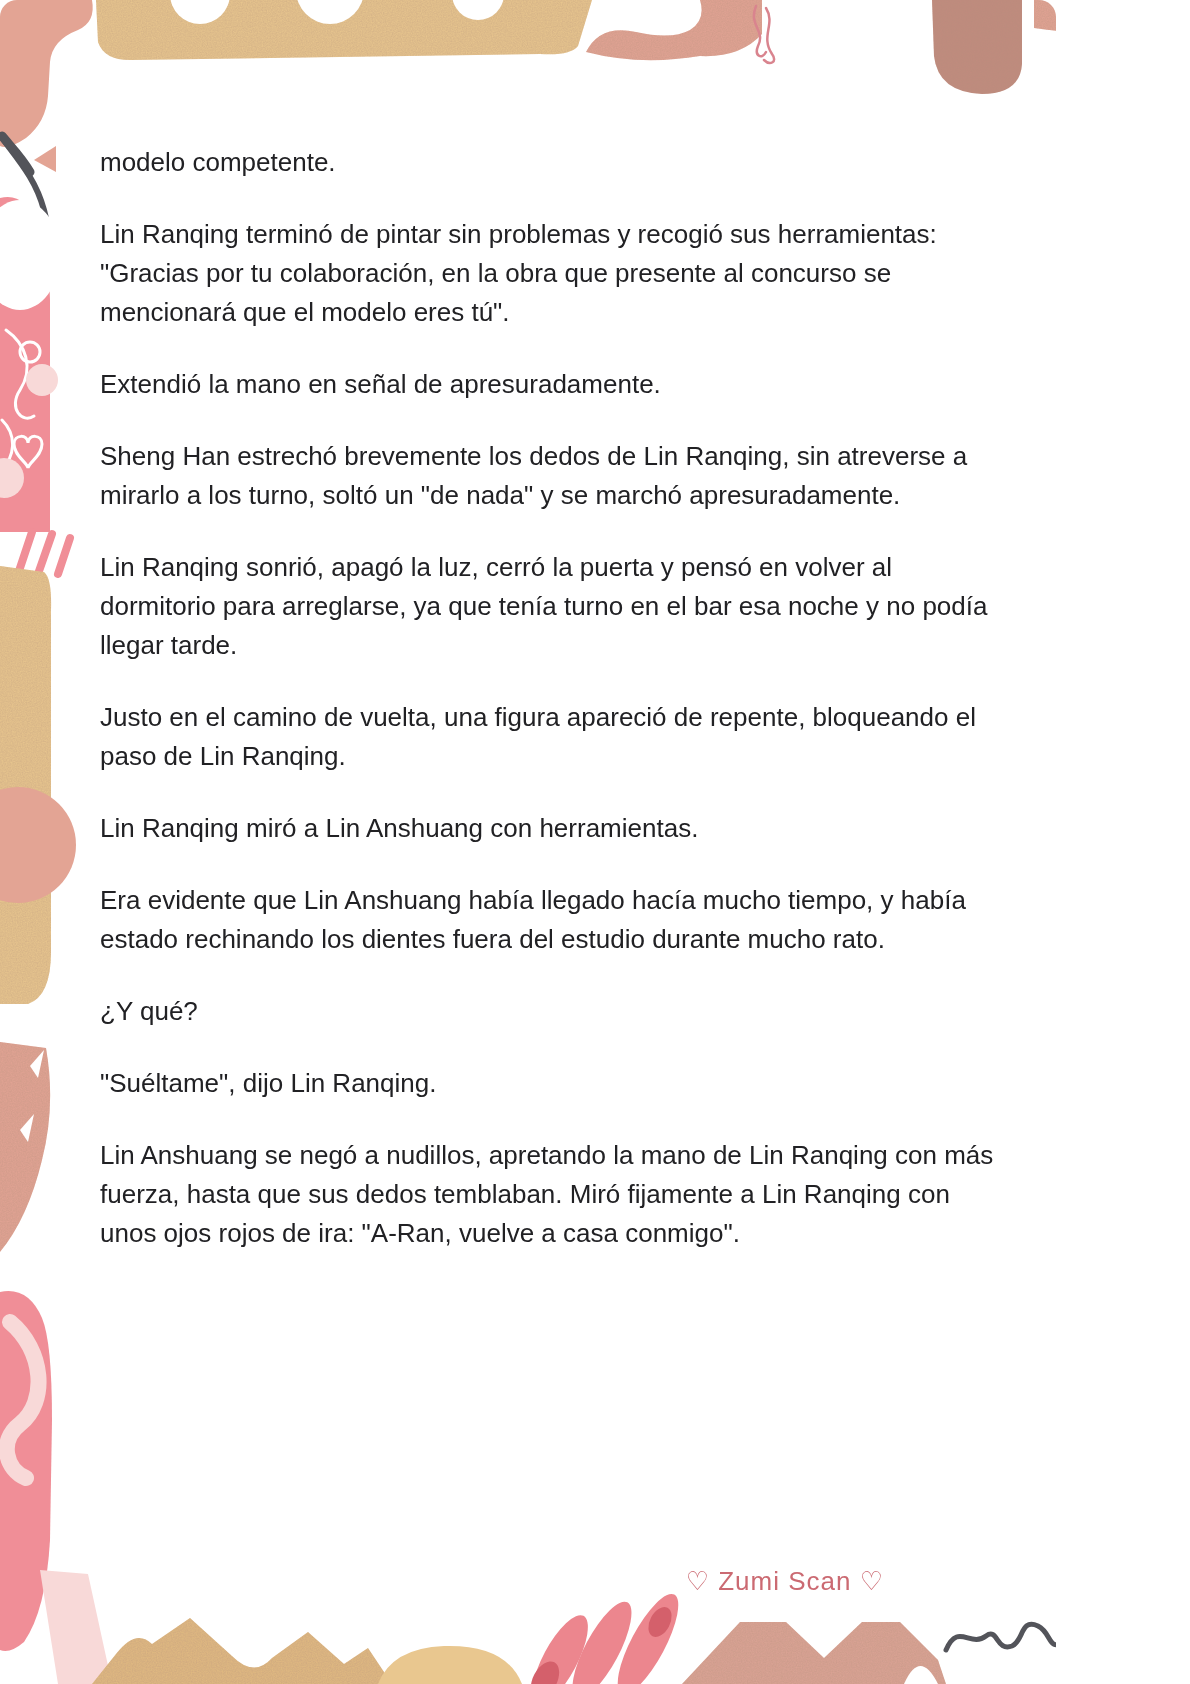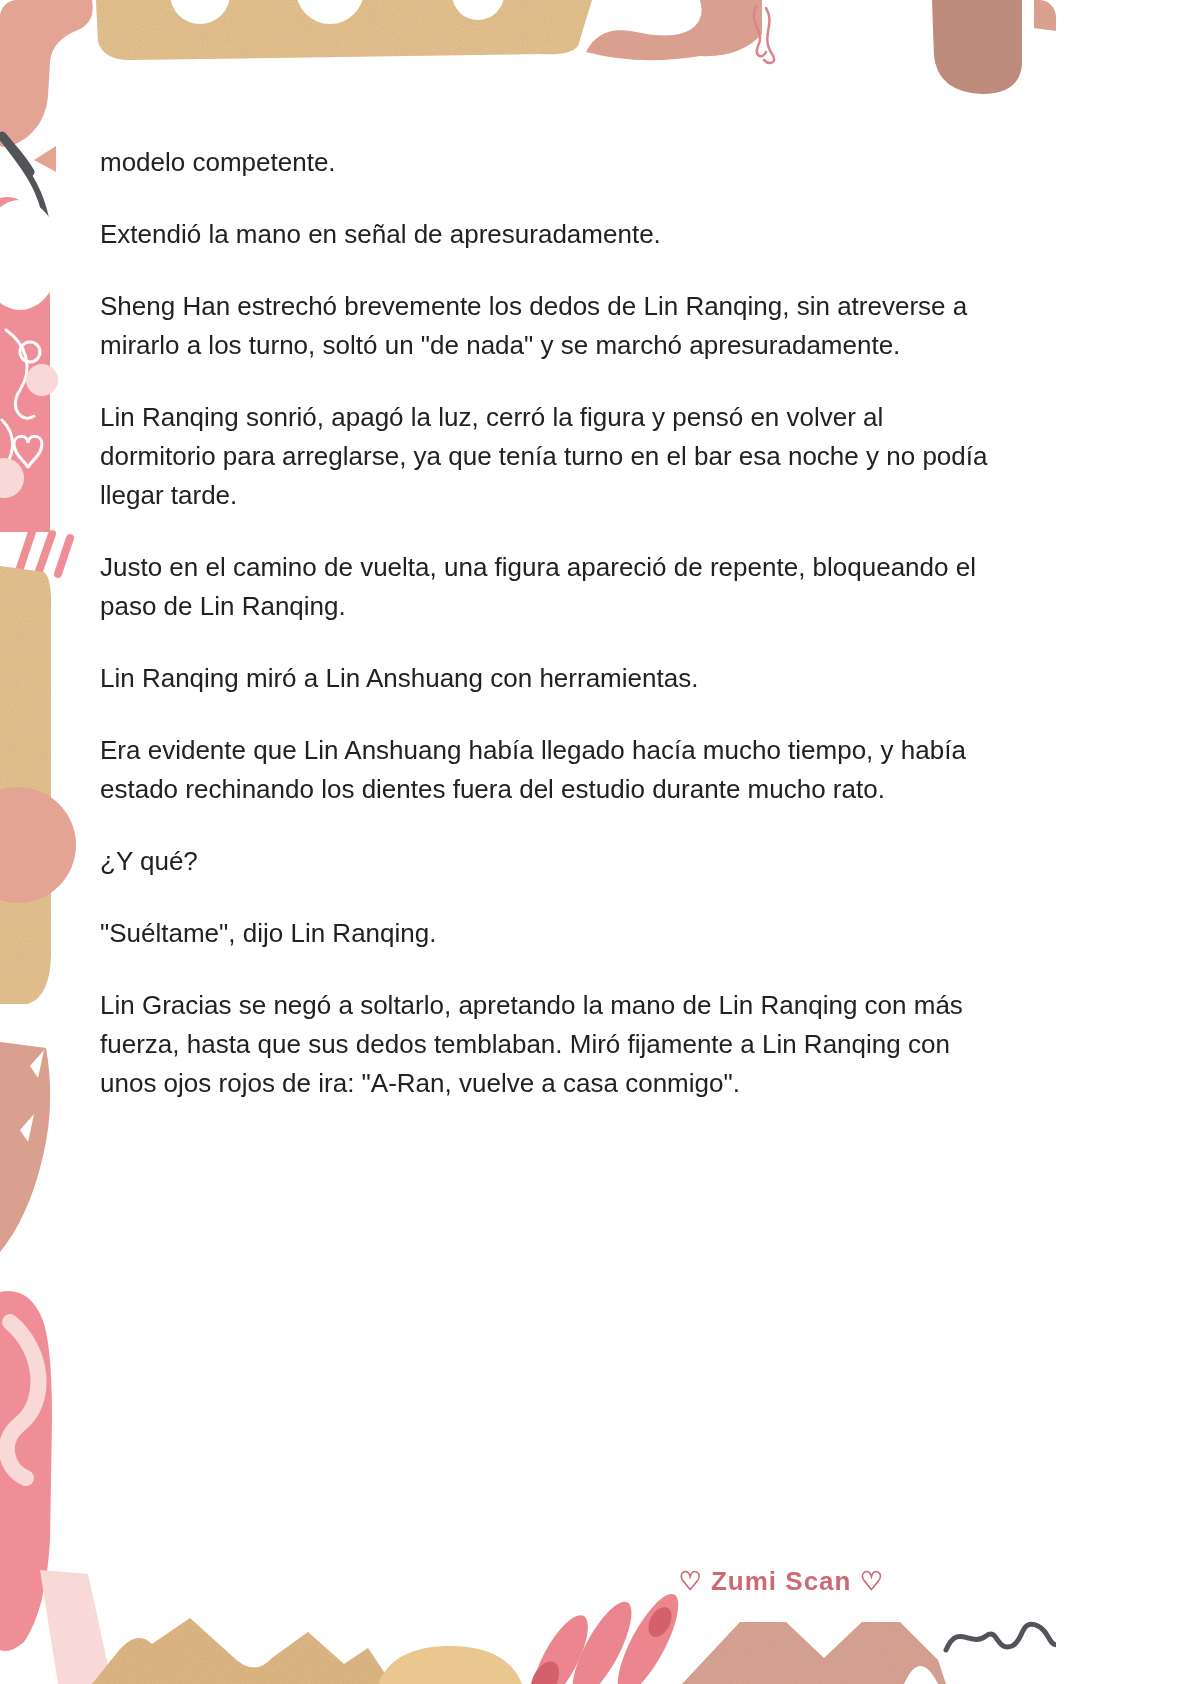--- a/index.html
+++ b/index.html
@@ -16,21 +16,20 @@
   }
   .text-layer{
     position:absolute;left:100px;top:143px;width:930px;z-index:2;
     font-size:26px;line-height:39px;color:var(--text,#212124);
   }
   .text-layer p{margin:0 0 33px 0;white-space:pre-line;}
   .credit{
     position:absolute;top:1566px;right:172px;z-index:2;
     font-size:26px;letter-spacing:1px;
     color:var(--credit,#cb6a72);
-    font-weight:bold;
   }
 </style>
 </head>
 <body>
 
 <div class="page">
 
   <svg class="border-art" viewBox="0 0 1190 1684" xmlns="http://www.w3.org/2000/svg">
     <defs>
       <filter id="grain" x="-10%" y="-10%" width="120%" height="120%">
@@ -147,33 +146,36 @@
 
       <path filter="url(#grain)" d="M682,1684 L740,1622 L786,1622 L824,1658 L862,1622 L900,1622 L938,1660 L946,1684 Z" style="fill:var(--salmon-dark)"></path>
       <path d="M904,1684 Q920,1648 938,1684 Z" fill="#ffffff"></path>
 
       <path d="M946,1650 C958,1622 970,1648 986,1636 C998,1627 996,1652 1012,1646 C1024,1641 1020,1618 1038,1626 C1052,1633 1048,1652 1064,1642 C1076,1634 1080,1614 1096,1622 C1106,1627 1108,1640 1118,1634" style="stroke:var(--ink)" stroke-width="5" fill="none" stroke-linecap="round"></path>
     </g>
   </svg>
 
   <div class="text-layer">
       <p>modelo competente.</p>
+      <p>Lin Ranqing terminó de pintar sin problemas y recogió sus herramientas:
+"Gracias por tu colaboración, en la obra que presente al concurso se
+mencionará que el modelo eres tú".</p>
       <p>Extendió la mano en señal de apresuradamente.</p>
       <p>Sheng Han estrechó brevemente los dedos de Lin Ranqing, sin atreverse a
 mirarlo a los turno, soltó un "de nada" y se marchó apresuradamente.</p>
-      <p>Lin Ranqing sonrió, apagó la luz, cerró la figura y pensó en volver al
+      <p>Lin Ranqing sonrió, apagó la luz, cerró la puerta y pensó en volver al
 dormitorio para arreglarse, ya que tenía turno en el bar esa noche y no podía
 llegar tarde.</p>
       <p>Justo en el camino de vuelta, una figura apareció de repente, bloqueando el
 paso de Lin Ranqing.</p>
       <p>Lin Ranqing miró a Lin Anshuang con herramientas.</p>
       <p>Era evidente que Lin Anshuang había llegado hacía mucho tiempo, y había
 estado rechinando los dientes fuera del estudio durante mucho rato.</p>
       <p>¿Y qué?</p>
       <p>"Suéltame", dijo Lin Ranqing.</p>
-      <p>Lin Gracias se negó a soltarlo, apretando la mano de Lin Ranqing con más
+      <p>Lin Anshuang se negó a nudillos, apretando la mano de Lin Ranqing con más
 fuerza, hasta que sus dedos temblaban. Miró fijamente a Lin Ranqing con
 unos ojos rojos de ira: "A-Ran, vuelve a casa conmigo".</p>
     </div>
 
   <div class="credit">♡ Zumi Scan ♡</div>
 
 </div>
 
 </body></html>

